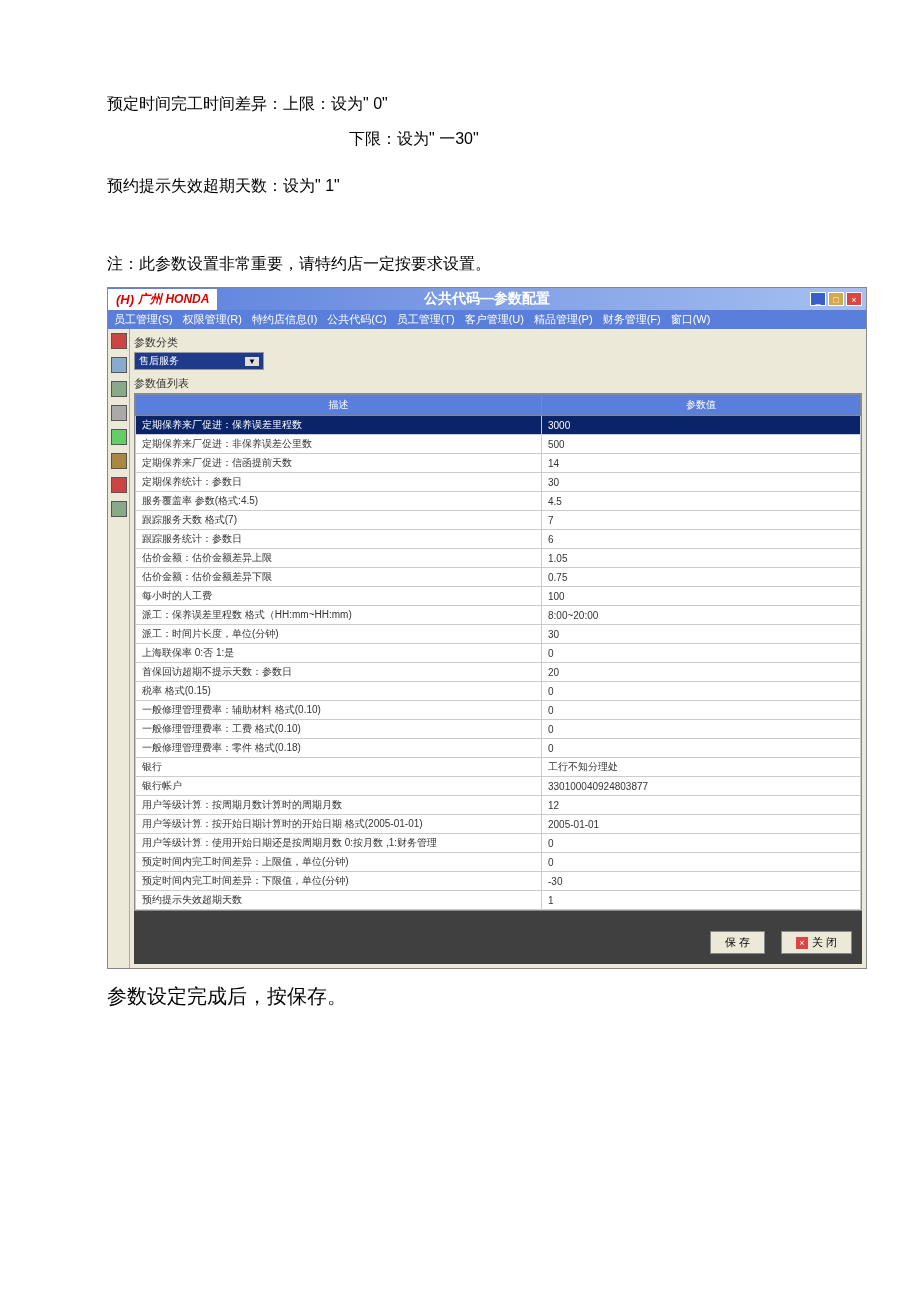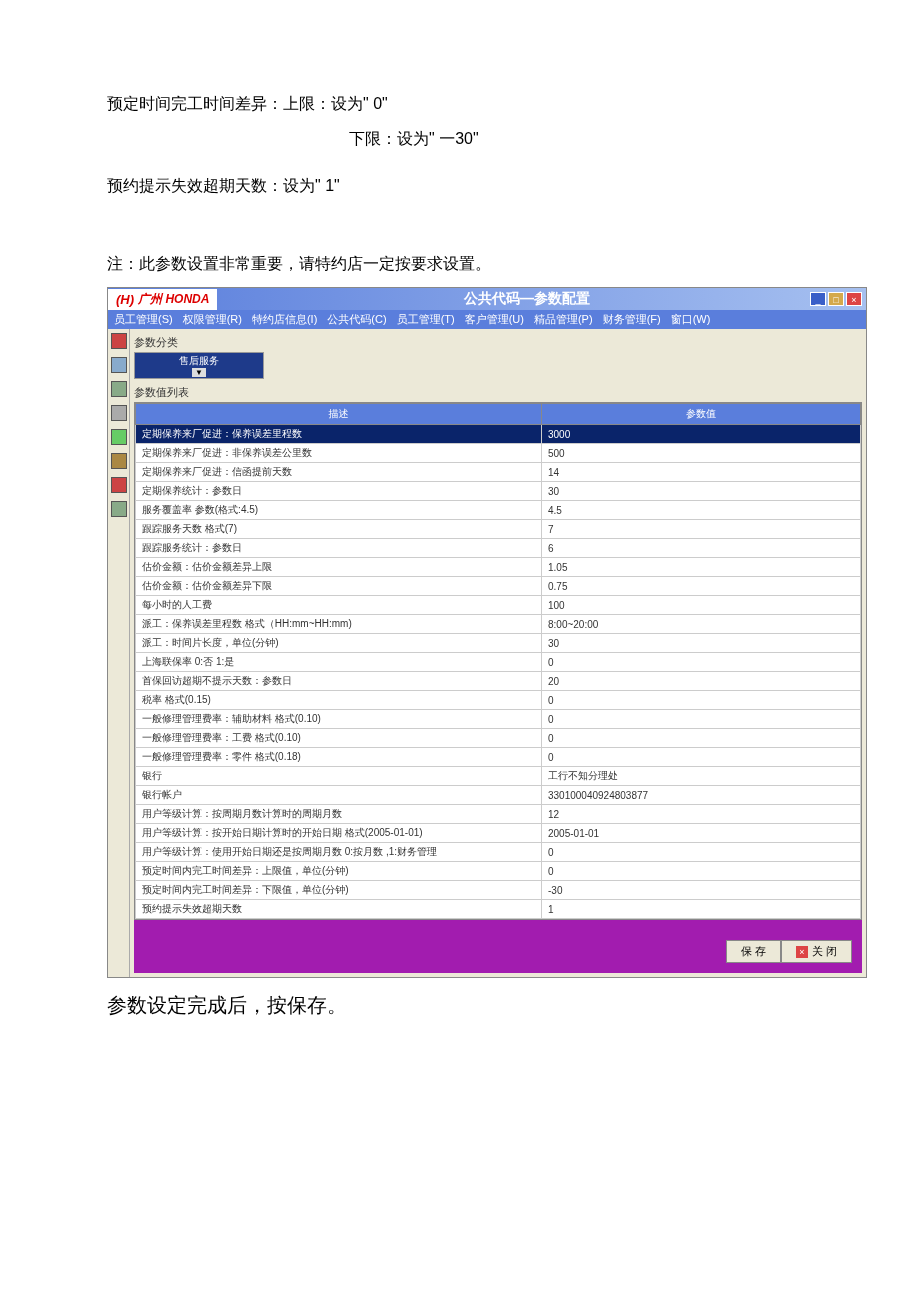--- a/index.html
+++ b/index.html
@@ -58,21 +58,20 @@
       margin-right: 4px;
       font-size: 13px;
     }
     .title-text {
       color: #fff;
       font-size: 14px;
       font-weight: bold;
       position: absolute;
       left: 50%;
       transform: translateX(-50%);
-      margin-left: 40px;
     }
     .window-controls {
       position: absolute;
       right: 4px;
       display: flex;
       gap: 2px;
     }
     .window-btn {
       width: 16px;
       height: 14px;
@@ -129,21 +128,20 @@
       background: #1e3a8a;
       color: #fff;
       border: 1px solid #999;
       padding: 1px 4px;
       width: 130px;
       font-size: 10px;
       display: inline-flex;
       justify-content: space-between;
       align-items: center;
       margin-bottom: 4px;
-      flex-direction: column;
     }
     .dropdown-arrow {
       background: #ddd;
       color: #000;
       width: 14px;
       text-align: center;
       font-size: 8px;
     }
     .table-wrapper {
       border: 1px solid #888;
@@ -169,22 +167,23 @@
     }
     tr.selected td {
       background: #0a246a;
       color: #fff;
     }
     .desc-col { width: 56%; }
     .val-col { width: 44%; }
     .button-row {
       display: flex;
       justify-content: flex-end;
+      gap: 16px;
       padding: 20px 10px 10px 10px;
-      background: #a21caf;
+      background: #404040;
     }
     .action-btn {
       padding: 3px 14px;
       font-size: 11px;
       border: 1px solid #888;
       background: #ece9d8;
       display: flex;
       align-items: center;
       gap: 4px;
     }

